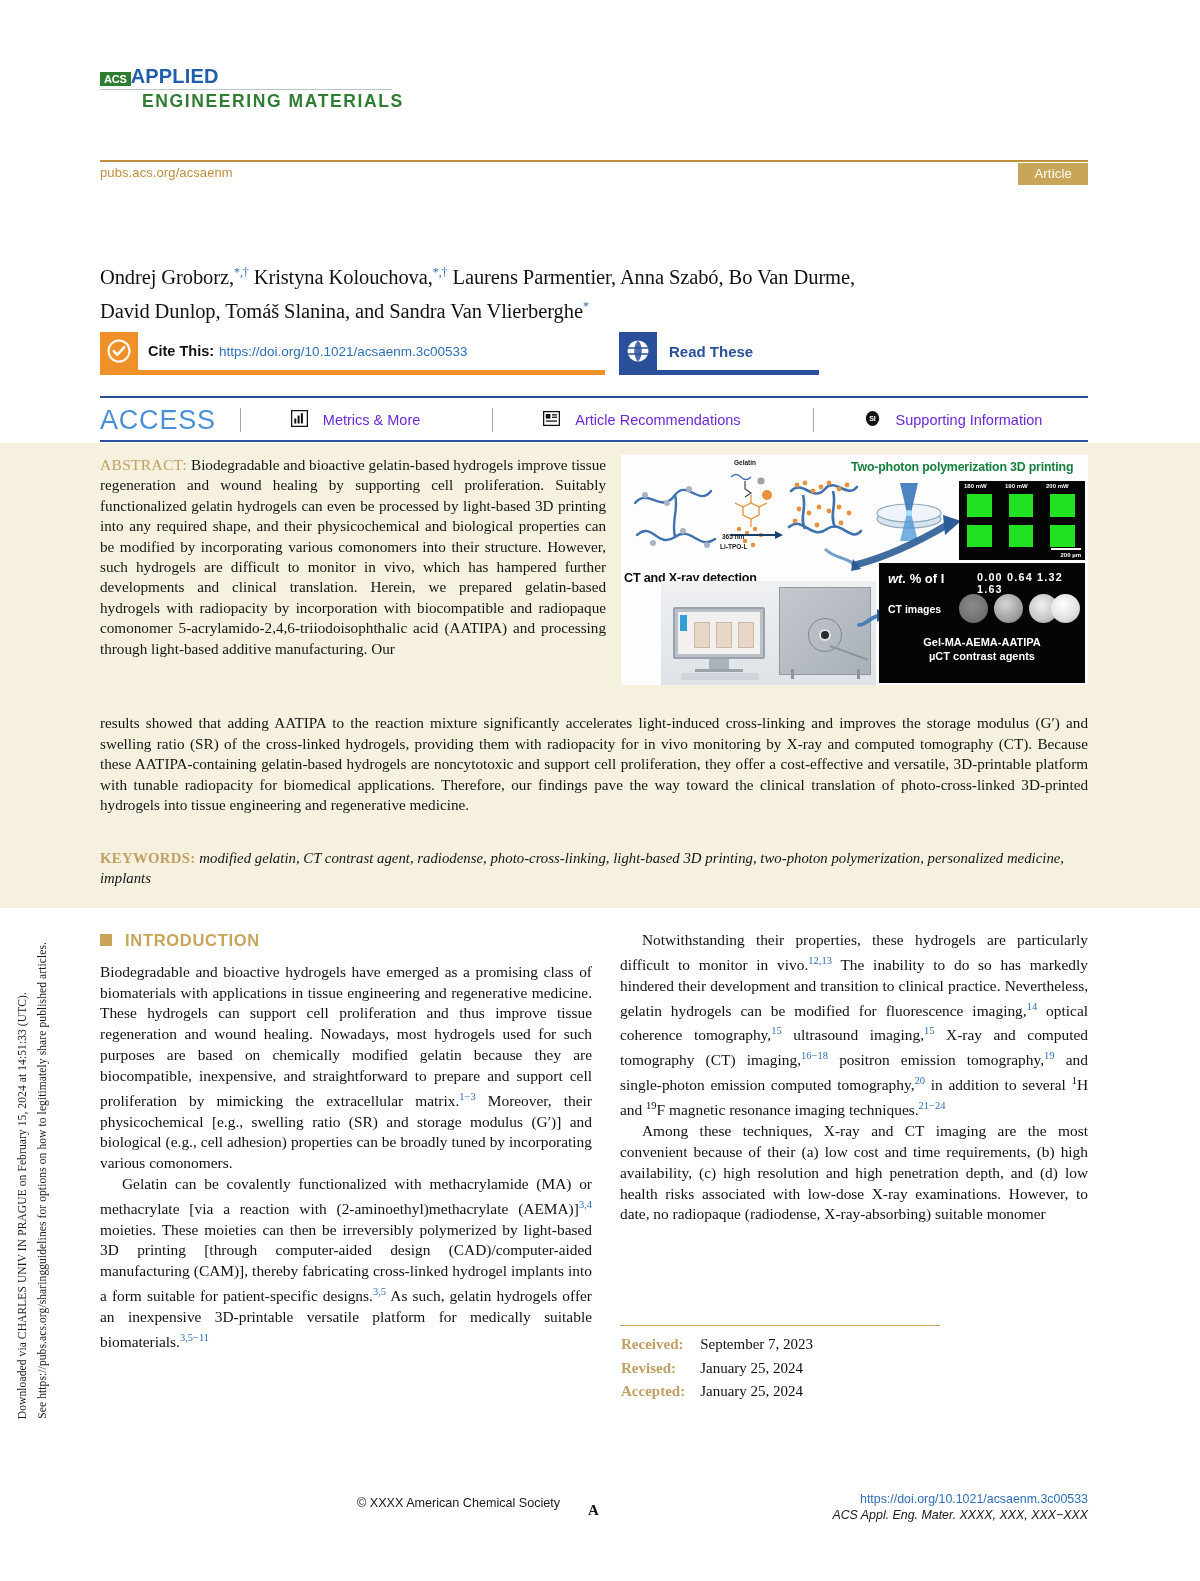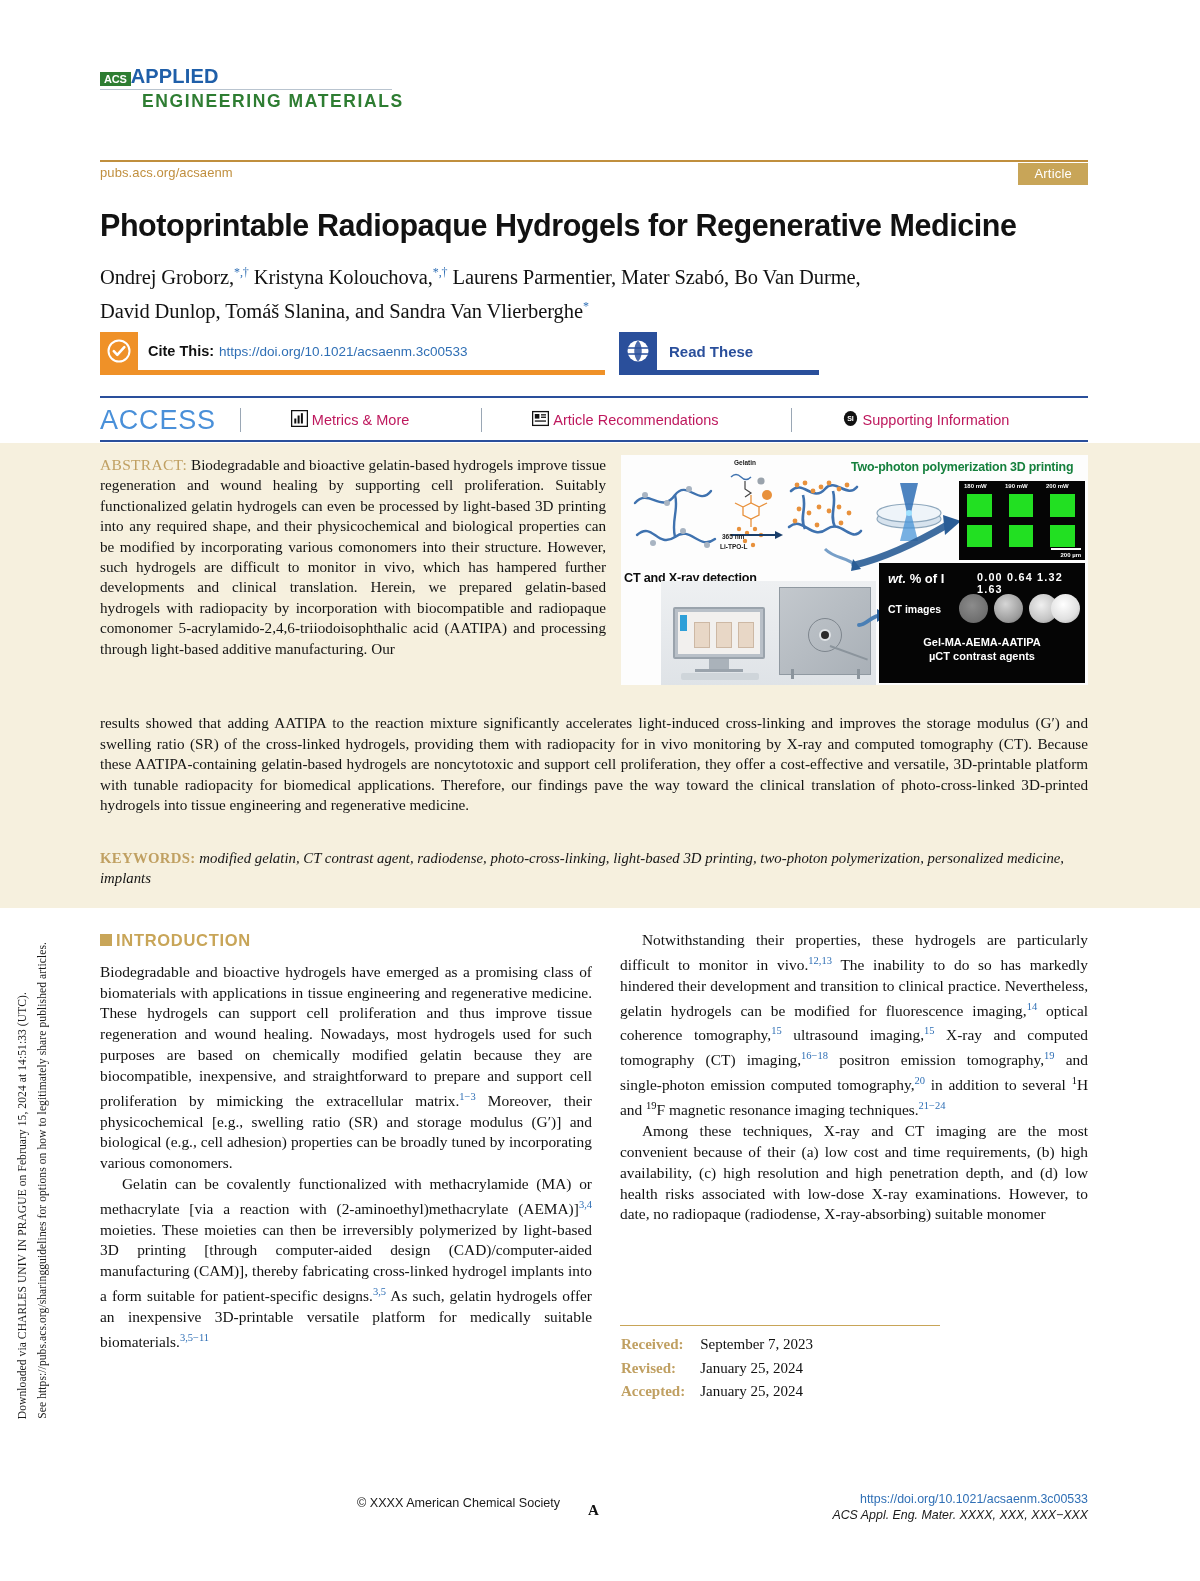--- a/index.html
+++ b/index.html
@@ -151,23 +151,23 @@
     width:988px; height:40px;
     display:flex; align-items:center;
   }
   .access-word {
     font-family:"Liberation Sans", sans-serif;
     font-size:27px; color:#4a90d9; letter-spacing:0.8px;
     font-weight:normal;
   }
   .access-divider { width:1px; height:24px; background:#9aa7b5; margin:0 24px; }
   .access-item {
-    display:flex; align-items:center; gap:4px;
-    font-family:"Liberation Sans", sans-serif;
-    font-size:14.5px; color:#be185d;
+    display:flex; align-items:center; gap:15px;
+    font-family:"Liberation Sans", sans-serif;
+    font-size:14.5px; color:#6d28d9;
   }
   .access-item .ico { display:block; }
   .spacer-24 { width:26px; }
   .spacer-40 { width:48px; }
 
   
   .abs-band {
     position:absolute; left:0; top:443px;
     width:1200px; height:465px;
     background:#f6f0de;
@@ -342,21 +342,21 @@
   .col-right {
     position:absolute; left:620px; top:930px; width:468px;
     font-family:"Liberation Serif", serif;
     font-size:15.4px; line-height:20.8px; color:#111;
     text-align:justify;
   }
   .sec-head {
     font-family:"Liberation Sans", sans-serif;
     font-size:16.5px; font-weight:bold; color:#c8a558;
     letter-spacing:0.7px; margin-bottom:11px;
-    display:flex; align-items:center; gap:4px;
+    display:flex; align-items:center; gap:13px;
   }
   .sec-square { width:12px; height:12px; background:#c8a558; display:inline-block; }
   p.body-p { margin:0; text-indent:22px; }
   p.body-p.first { text-indent:0; }
   sup.ref { color:#2f6fb5; font-size:10.5px; vertical-align:super; }
   sup.plain { font-size:10.5px; vertical-align:super; }
 
   
   .dates-rule {
     position:absolute; left:620px; top:1325px;
@@ -412,24 +412,23 @@
       <span class="mh-applied">APPLIED</span>
     </div>
     <div class="mh-rule"></div>
     <div class="mh-eng">ENGINEERING MATERIALS</div>
   </div>
 
   <div class="top-rule"></div>
   <div class="pubs-line">pubs.acs.org/acsaenm</div>
   <div class="article-tag">Article</div>
 
-  <div class="title">Photoprintable Radiopaque Hydrogels for Regenerative Medicine</div>
 
   <div class="authors">
-    <span>Ondrej Groborz,</span><sup class="ast">*,†</sup><span> Kristyna Kolouchova,</span><sup class="ast">*,†</sup><span> Laurens Parmentier, Mater Szabó, Bo Van Durme,</span><br>
+    <span>Ondrej Groborz,</span><sup class="ast">*,†</sup><span> Kristyna Kolouchova,</span><sup class="ast">*,†</sup><span> Laurens Parmentier, Anna Szabó, Bo Van Durme,</span><br>
     <span>David Dunlop, Tomáš Slanina, and Sandra Van Vlierberghe</span><sup class="ast">*</sup>
   </div>
 
   <div class="citebar">
     <div class="cite-box">
       <div class="cite-badge">
         <svg width="24" height="24" viewBox="0 0 24 24">
           <circle cx="12" cy="12" r="10.5" fill="none" stroke="#ffffff" stroke-width="2"></circle>
           <path d="M6.8 12.2 L10.3 15.8 L17.3 8.2" fill="none" stroke="#ffffff" stroke-width="2.6" stroke-linecap="round" stroke-linejoin="round"></path>
         </svg>

